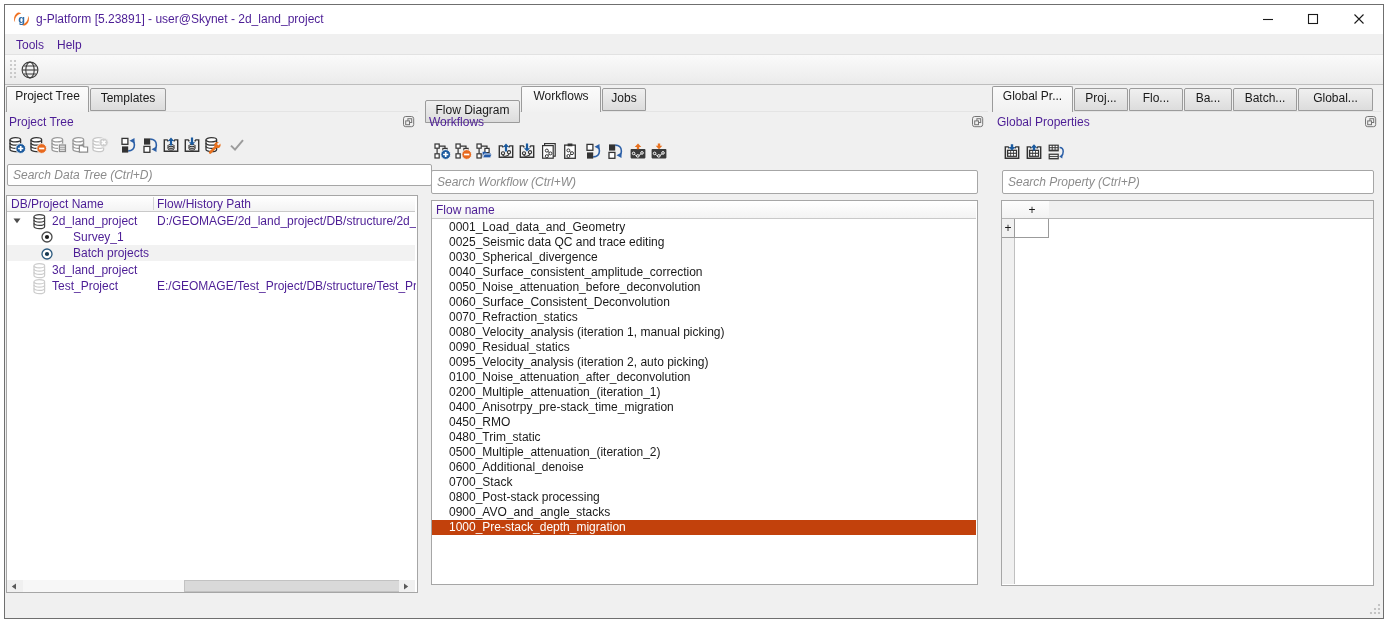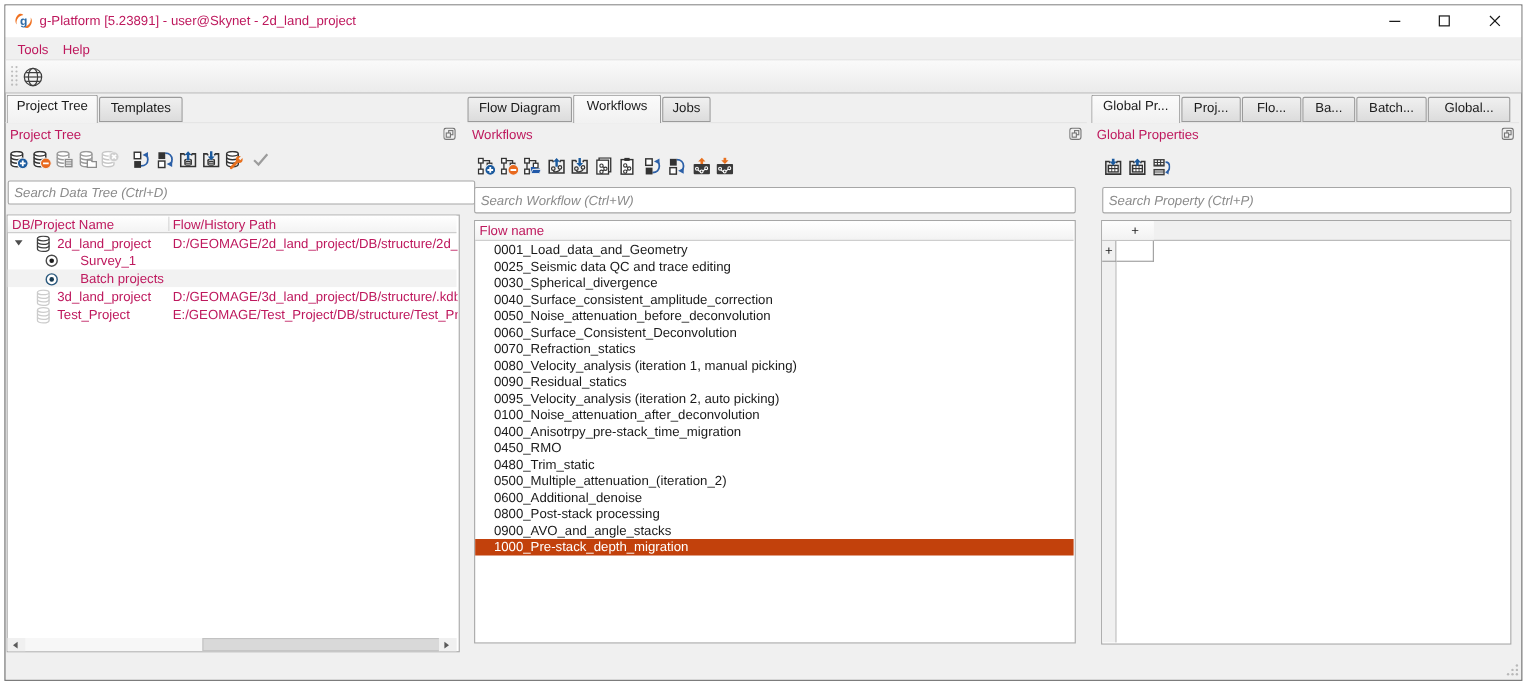--- a/index.html
+++ b/index.html
@@ -1,19 +1,19 @@
 <!DOCTYPE html>
 <html><head>
 <meta charset="utf-8">
 <style>
 html,body{margin:0;padding:0;background:#fff;}
 #root{position:relative;width:1388px;height:621px;background:#fff;overflow:hidden;
   font-family:"Liberation Sans",sans-serif;font-size:12px;color:#1a1a1a;}
 .abs{position:absolute;}
-.t{position:absolute;white-space:nowrap;font-size:12px;color:#be185d;line-height:15px;}
+.t{position:absolute;white-space:nowrap;font-size:12px;color:#4c1d95;line-height:15px;}
 .win{position:absolute;left:4px;top:4px;width:1378px;height:613px;border:1px solid #6f6f6f;background:#f0f0f0;}
 .titlebar{position:absolute;left:5px;top:5px;width:1378px;height:29px;background:#ffffff;}
 .menubar{position:absolute;left:5px;top:34px;width:1378px;height:20px;background:#f0f0f0;border-bottom:1px solid #e2e2e2;}
 .toolbar{position:absolute;left:5px;top:55px;width:1378px;height:29px;background:linear-gradient(#fafafa,#ebebeb);border-bottom:1px solid #bdbdbd;}
 .tab{position:absolute;top:88px;height:23px;border:1px solid #9b9b9b;border-radius:2px 2px 0 0;box-sizing:border-box;padding-bottom:3px;
   background:linear-gradient(#f0f0f0,#dcdcdc);display:flex;align-items:center;justify-content:center;}
 .tabsel{position:absolute;top:86px;height:26px;border:1px solid #9b9b9b;border-bottom:none;border-radius:2px 2px 0 0;box-sizing:border-box;padding-bottom:7px;
   background:linear-gradient(#fbfbfb,#f1f1f1);display:flex;align-items:center;justify-content:center;z-index:2;}
 .search{position:absolute;border:1px solid #a6a6a6;border-radius:2px;background:#fff;}
 .search span{position:absolute;left:5px;top:50%;transform:translateY(-50%);font-style:italic;color:#8b8b8b;font-size:12px;white-space:nowrap;}
@@ -244,42 +244,41 @@
       <circle cx="6" cy="6" r="5" fill="#fff" stroke="#2c5a7e" stroke-width="1.3"></circle>
       <circle cx="6" cy="6" r="2.1" fill="#173a52"></circle>
     </svg>
 <div class="t" style="left:73px;top:246px;">Batch projects</div>
 <svg class="abs" style="left:33px;top:262.5px" width="13" height="16" viewBox="0 0 13 16">
       <g stroke="#cccccc" stroke-width="1.2" fill="none">
         <use href="#cyl"></use>
       </g>
     </svg>
 <div class="t" style="left:52px;top:262.5px;">3d_land_project</div>
-<div class="row t" style="left:157px;top:262.5px;width:259px;">D:/GEOMAGE/3d_land_project/DB/structure/.kdb</div>
 <svg class="abs" style="left:33px;top:278.5px" width="13" height="16" viewBox="0 0 13 16">
       <g stroke="#cccccc" stroke-width="1.2" fill="none">
         <use href="#cyl"></use>
       </g>
     </svg>
 <div class="t" style="left:52px;top:278.5px;">Test_Project</div>
 <div class="row t" style="left:157px;top:278.5px;width:259px;">E:/GEOMAGE/Test_Project/DB/structure/Test_Proj</div>
 
 <div class="abs" style="left:7px;top:580px;width:408px;height:12px;background:#f7f7f7;"></div>
 <div class="abs" style="left:7px;top:580px;width:16px;height:12px;background:#f0f0f0;"></div>
 <svg class="abs" style="left:11px;top:583px" width="6" height="7" viewBox="0 0 6 7">
       <path d="M5 0.5 V6.5 L0.8 3.5 Z" fill="#5a5a5a"></path>
     </svg>
 <div class="abs" style="left:184px;top:580px;width:216px;height:12px;background:#d9d9d9;border:1px solid #c2c2c2;box-sizing:border-box;"></div>
 <div class="abs" style="left:399px;top:580px;width:16px;height:12px;background:#f0f0f0;"></div>
 <svg class="abs" style="left:403px;top:583px" width="6" height="7" viewBox="0 0 6 7">
       <path d="M1 0.5 V6.5 L5.2 3.5 Z" fill="#5a5a5a"></path>
     </svg>
 
 <div class="abs" style="left:425px;top:111px;width:563px;height:1px;background:#e4e4e4"></div>
-<div class="tab" style="left:425px;width:95px;">Flow Diagram</div>
+<div class="tab" style="left:425px;width:95px;margin-top:12px;">Flow Diagram</div>
 <div class="tab" style="left:602px;width:44px;">Jobs</div>
 <div class="tabsel" style="left:521px;width:80px;">Workflows</div>
 <div class="t" style="left:429px;top:115px;">Workflows</div>
 <svg class="abs" style="left:972px;top:116px" width="12" height="12" viewBox="0 0 12 12">
       <use href="#flo"></use>
     </svg>
 <svg class="abs" style="left:434px;top:143px" width="17" height="17" viewBox="0 0 17 17">
       <g stroke="#333" stroke-width="1.2" fill="none">
         <use href="#wf"></use>
       </g>
@@ -377,25 +376,27 @@
 <div class="fr">0025_Seismic data QC and trace editing</div>
 <div class="fr">0030_Spherical_divergence</div>
 <div class="fr">0040_Surface_consistent_amplitude_correction</div>
 <div class="fr">0050_Noise_attenuation_before_deconvolution</div>
 <div class="fr">0060_Surface_Consistent_Deconvolution</div>
 <div class="fr">0070_Refraction_statics</div>
 <div class="fr">0080_Velocity_analysis (iteration 1, manual picking)</div>
 <div class="fr">0090_Residual_statics</div>
 <div class="fr">0095_Velocity_analysis (iteration 2, auto picking)</div>
 <div class="fr">0100_Noise_attenuation_after_deconvolution</div>
+<div class="fr">0200_Multiple_attenuation_(iteration_1)</div>
 <div class="fr">0400_Anisotrpy_pre-stack_time_migration</div>
 <div class="fr">0450_RMO</div>
 <div class="fr">0480_Trim_static</div>
 <div class="fr">0500_Multiple_attenuation_(iteration_2)</div>
 <div class="fr">0600_Additional_denoise</div>
+<div class="fr">0700_Stack</div>
 <div class="fr">0800_Post-stack processing</div>
 <div class="fr">0900_AVO_and_angle_stacks</div>
 <div class="fr sel">1000_Pre-stack_depth_migration</div>
 </div>
 
 <div class="abs" style="left:994px;top:111px;width:387px;height:1px;background:#e4e4e4"></div>
 <div class="tab" style="left:1074px;width:54px;">Proj...</div>
 <div class="tab" style="left:1129px;width:54px;">Flo...</div>
 <div class="tab" style="left:1184px;width:48px;">Ba...</div>
 <div class="tab" style="left:1233px;width:64px;">Batch...</div>

